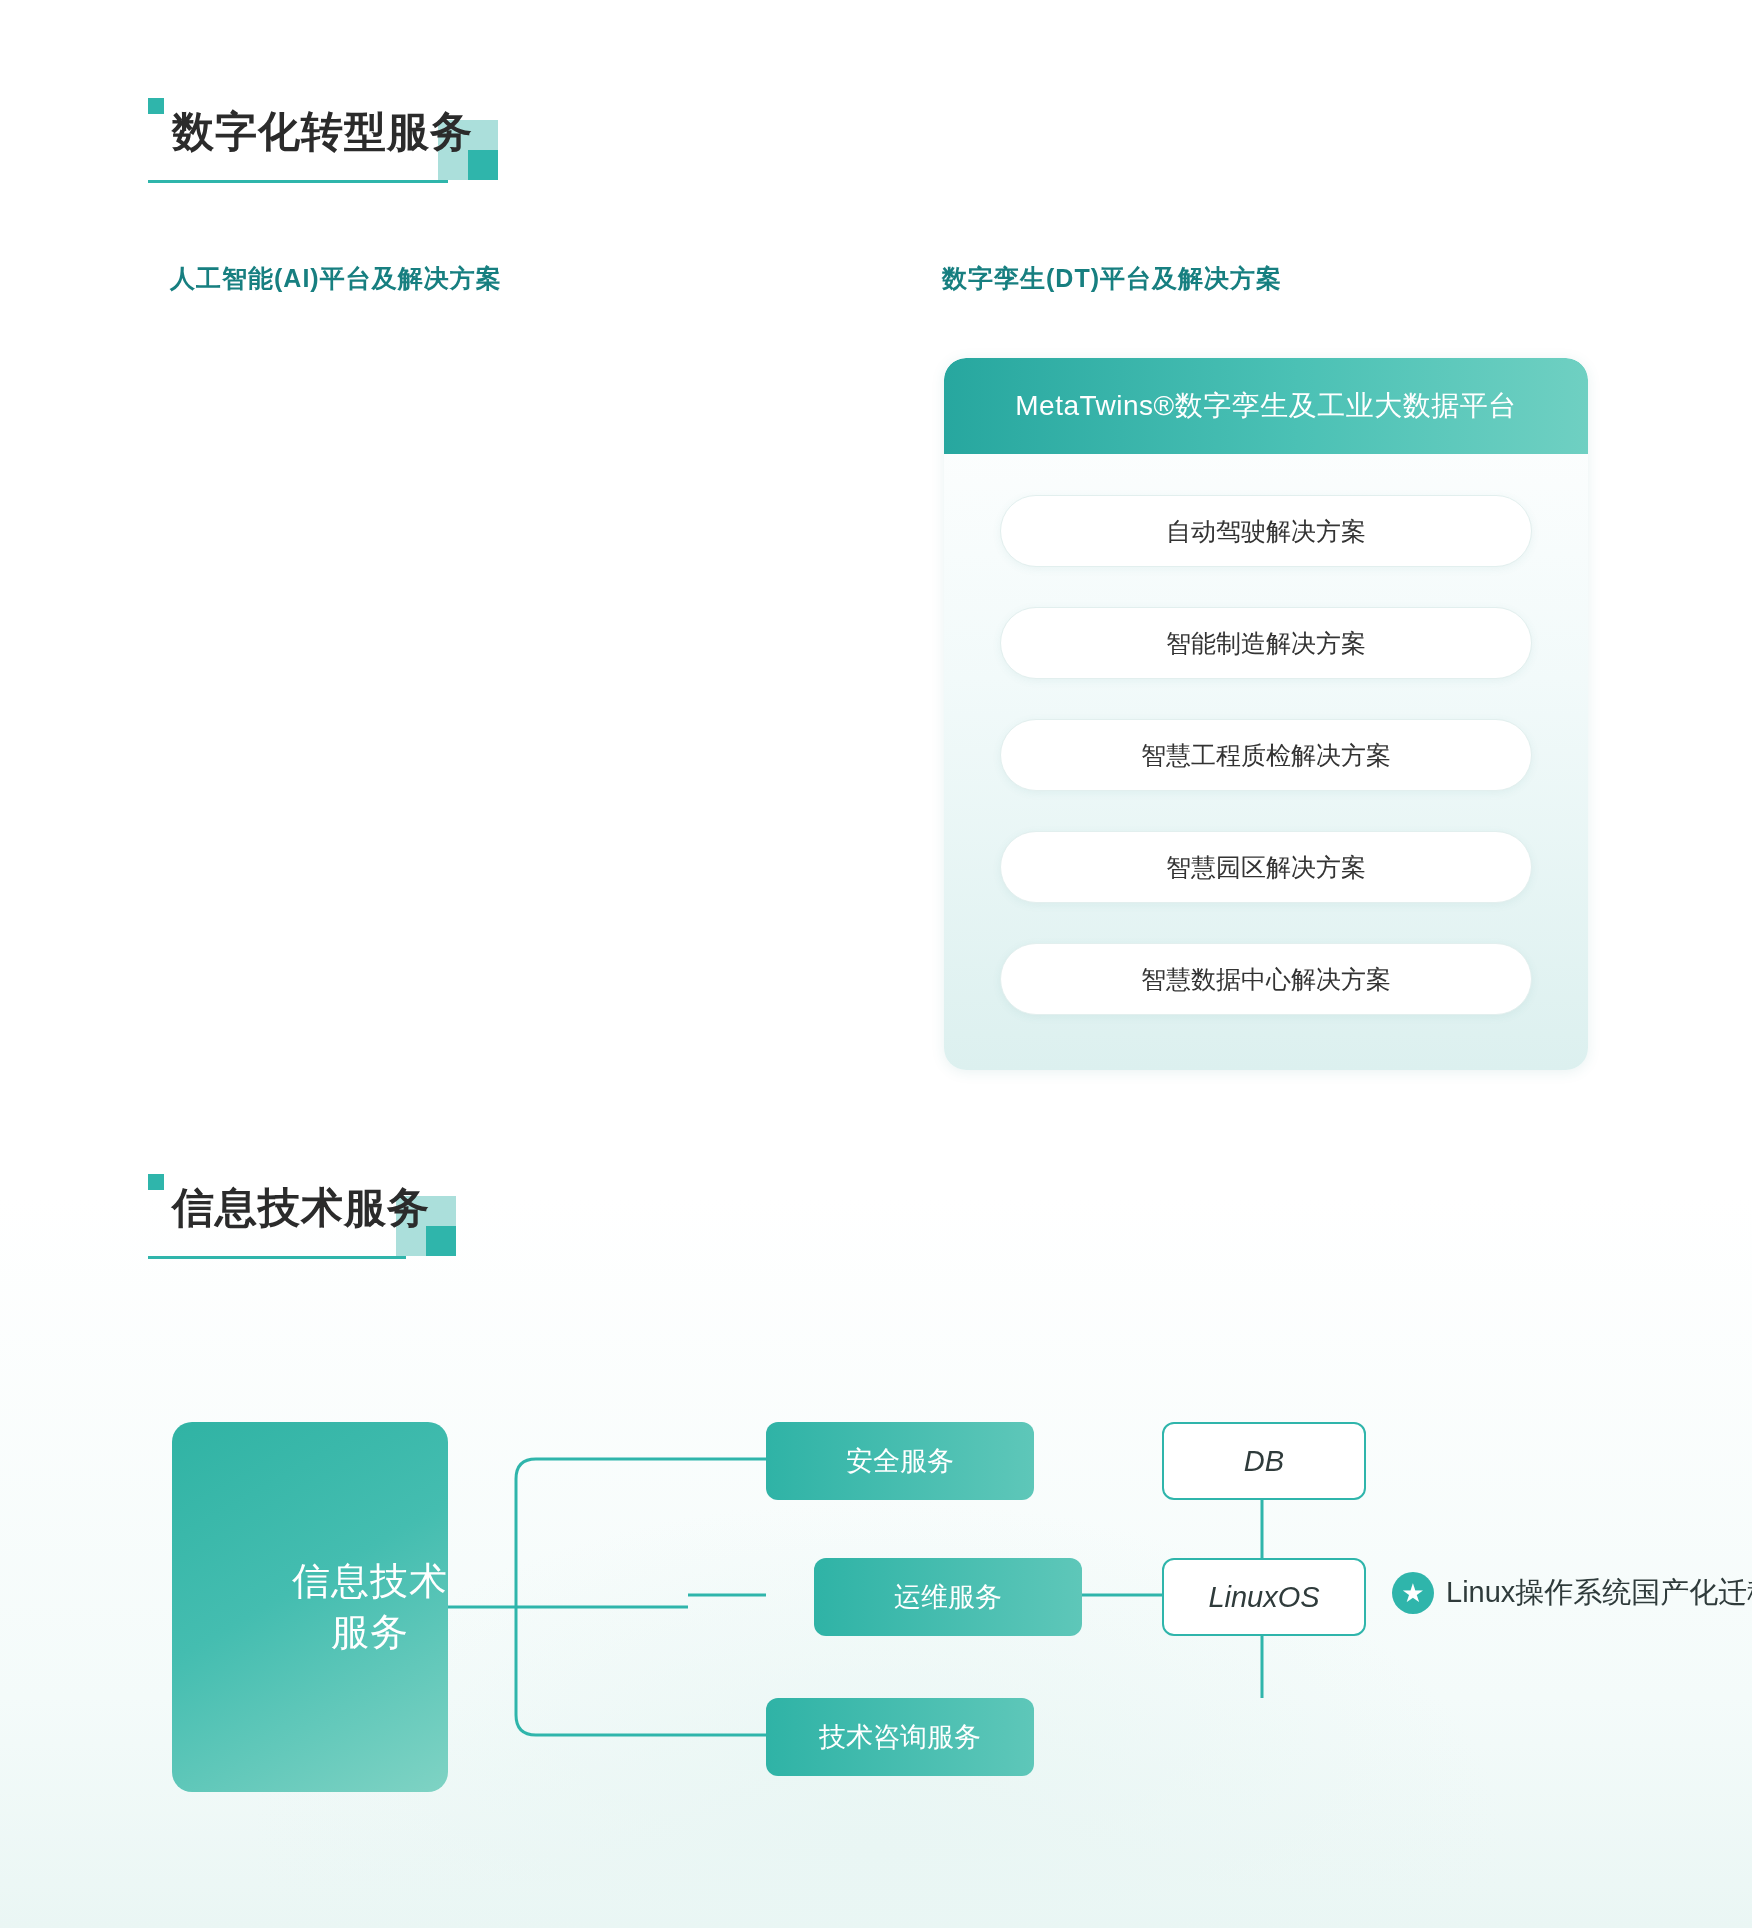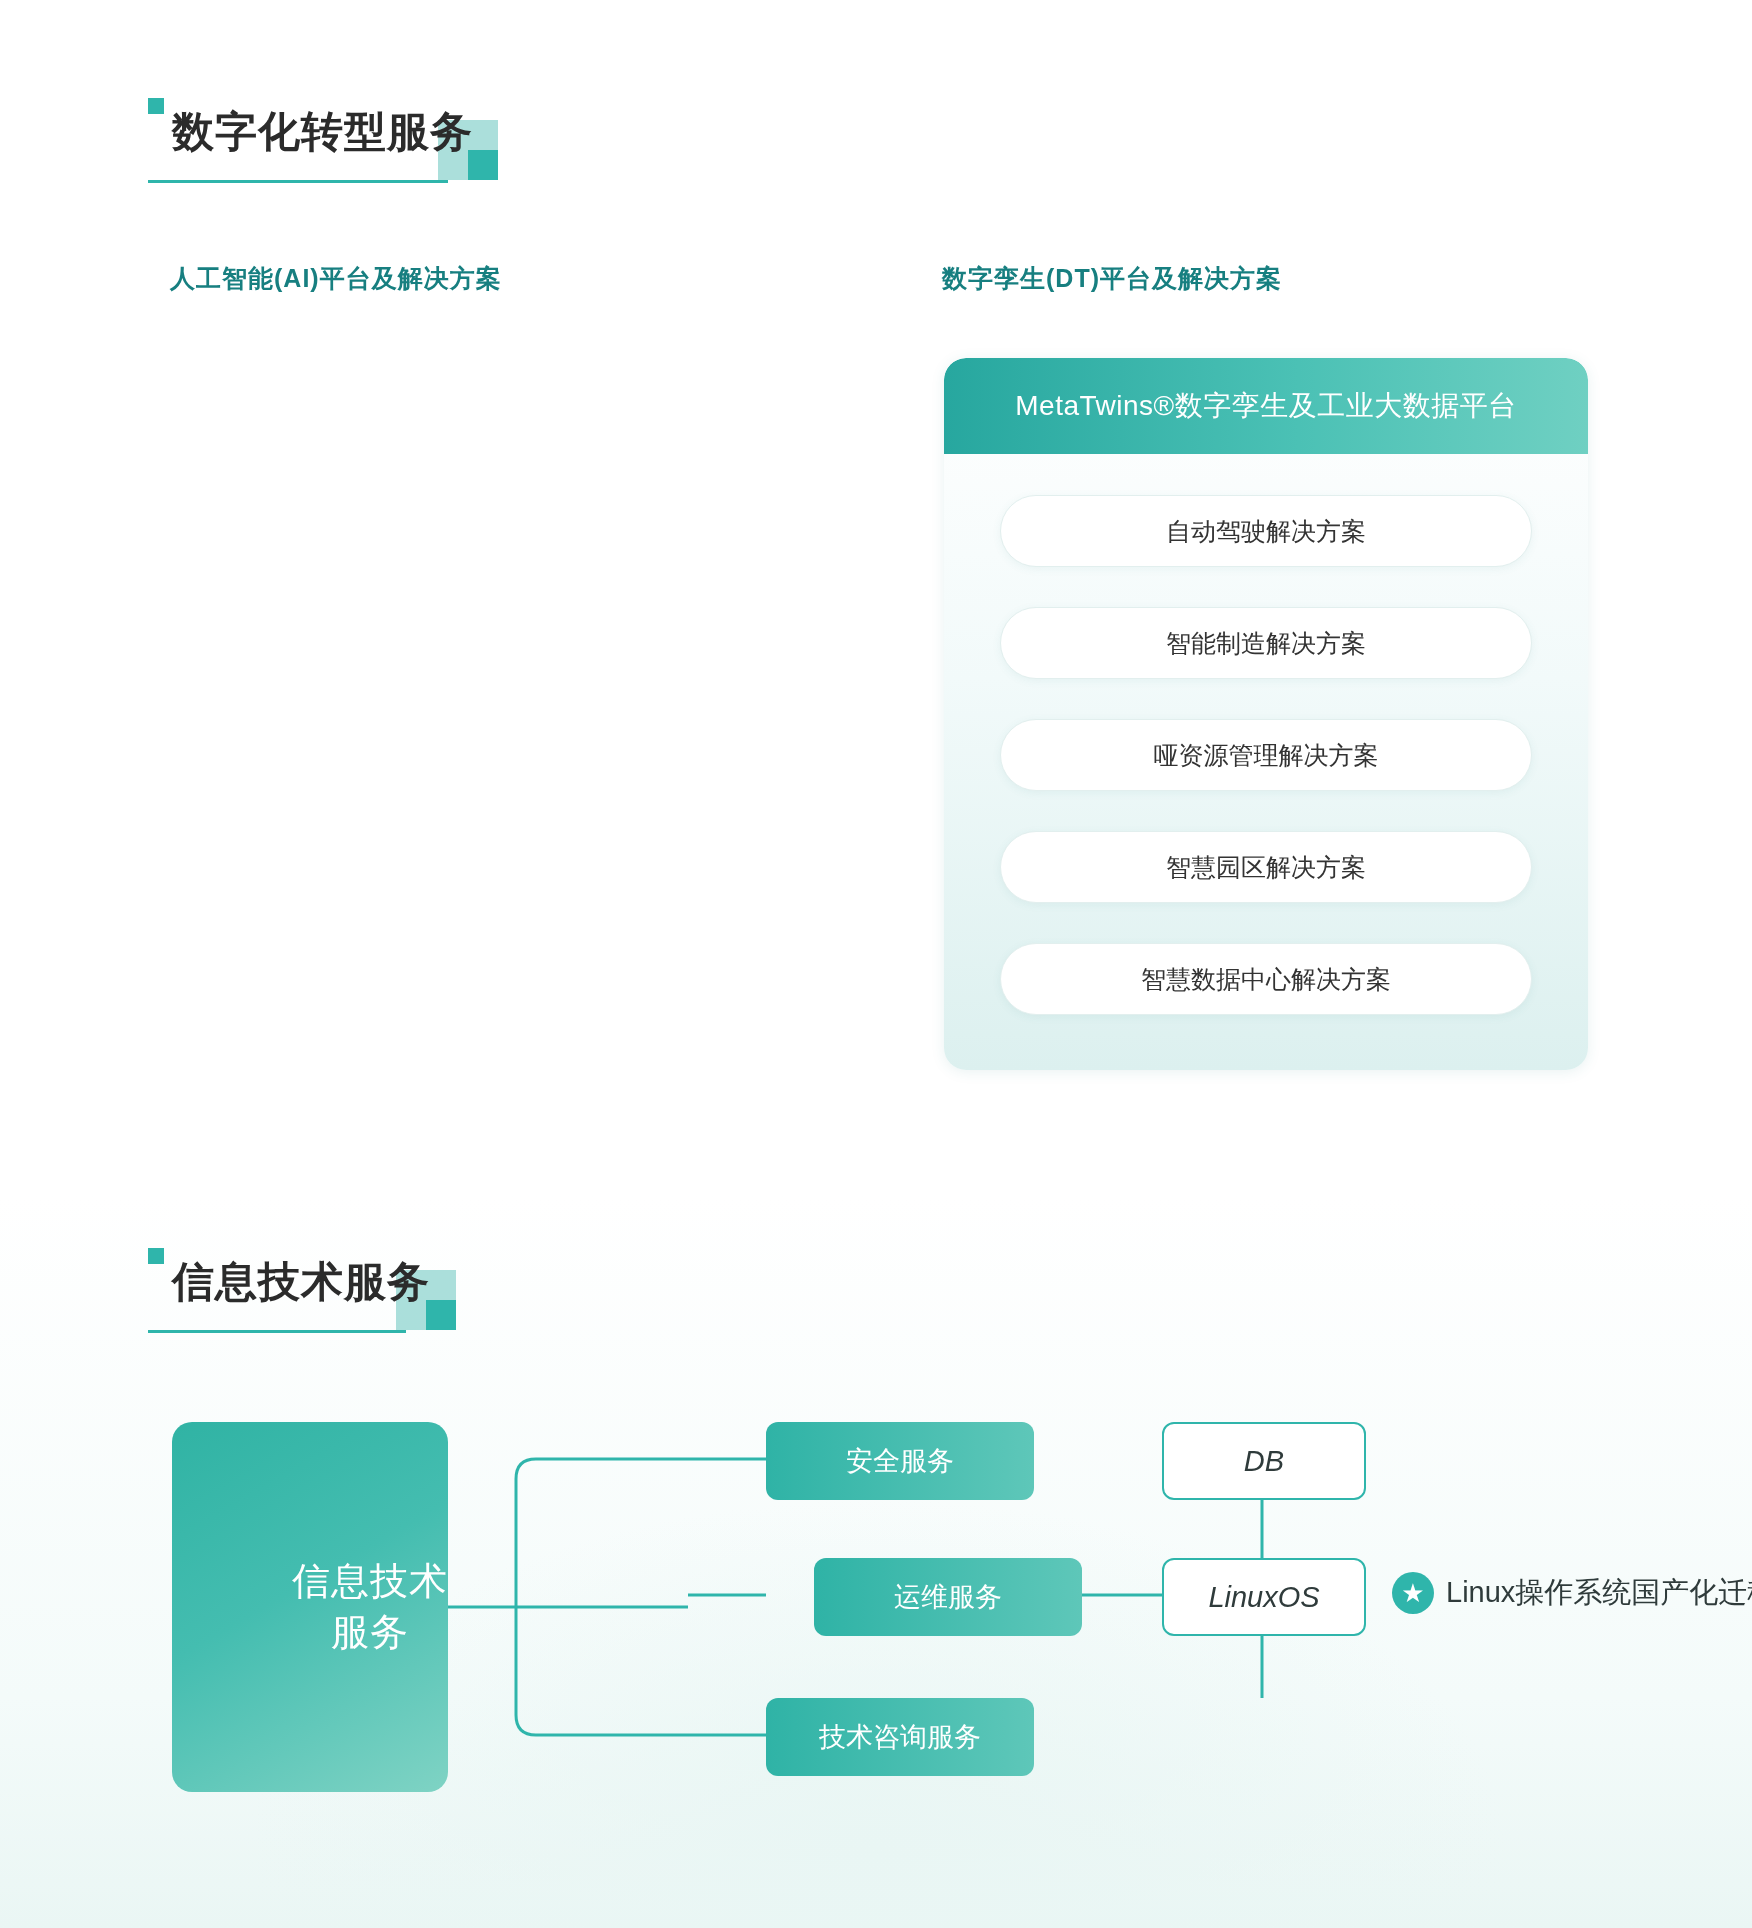--- a/index.html
+++ b/index.html
@@ -66,21 +66,21 @@
     left: 0;
     height: 3px;
     background: #2fb5ab;
   }
 
   #head-digital { left: 148px; top: 98px; width: 520px; }
   #head-digital .sq-big { left: 290px; top: 22px; }
   #head-digital .sq-mid { left: 320px; top: 52px; }
   #head-digital .rule  { top: 82px; width: 300px; }
 
-  #head-it { left: 148px; top: 1248px; width: 480px; }
+  #head-it { left: 148px; top: 1174px; width: 480px; }
   #head-it .sq-big { left: 248px; top: 22px; }
   #head-it .sq-mid { left: 278px; top: 52px; }
   #head-it .rule  { top: 82px; width: 258px; }
 
   
   .col-title {
     position: absolute;
     font-size: 25px;
     font-weight: bold;
     color: #177f80;
@@ -240,21 +240,21 @@
 
   <div class="col-title" id="col-title-ai">人工智能(AI)平台及解决方案</div>
   <div class="col-title" id="col-title-dt">数字孪生(DT)平台及解决方案</div>
 
 
   <div class="card" id="card-dt">
     <div class="card-header">MetaTwins®数字孪生及工业大数据平台</div>
     <div class="pill-list">
       <div class="pill">自动驾驶解决方案</div>
       <div class="pill">智能制造解决方案</div>
-      <div class="pill">哑资源管理解决方案</div>
+      <div class="pill">智慧工程质检解决方案</div>
       <div class="pill">智慧园区解决方案</div>
       <div class="pill">智慧数据中心解决方案</div>
     </div>
   </div>
 
   <div class="section-head" id="head-it">
     <div class="sq-small"></div>
     <div class="sq-big"></div>
     <div class="sq-mid"></div>
     <div class="title">信息技术服务</div>

